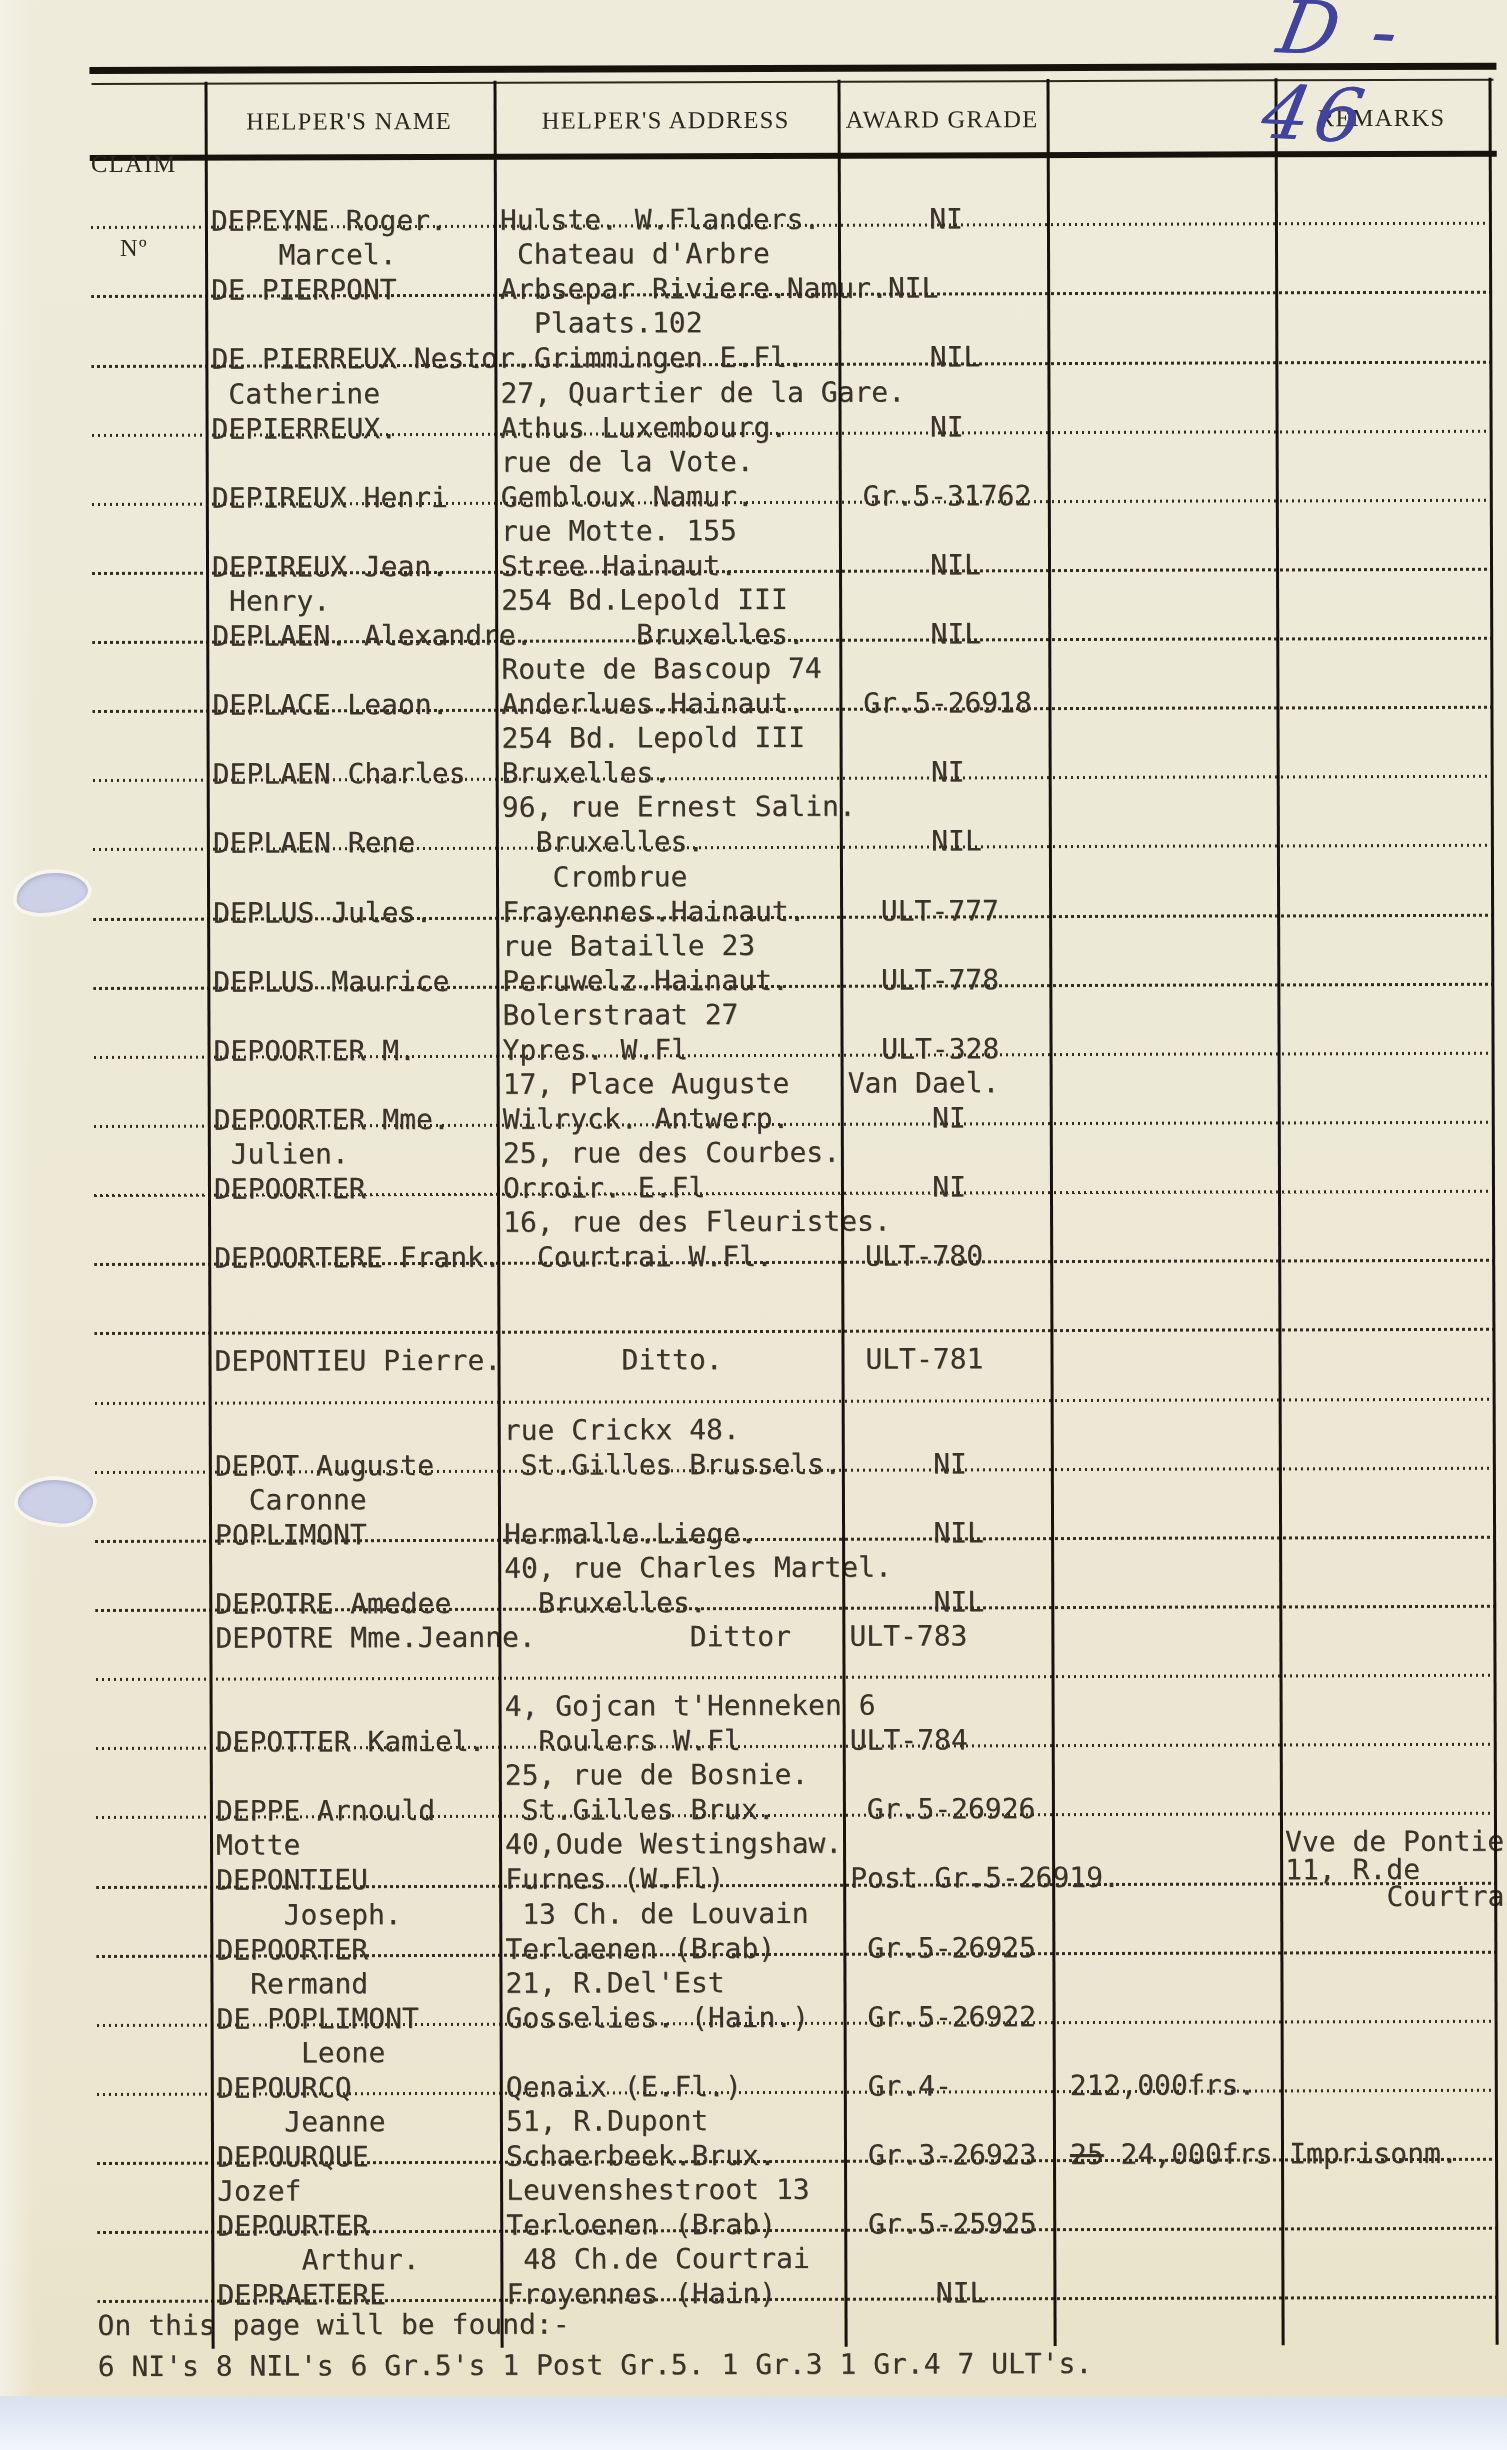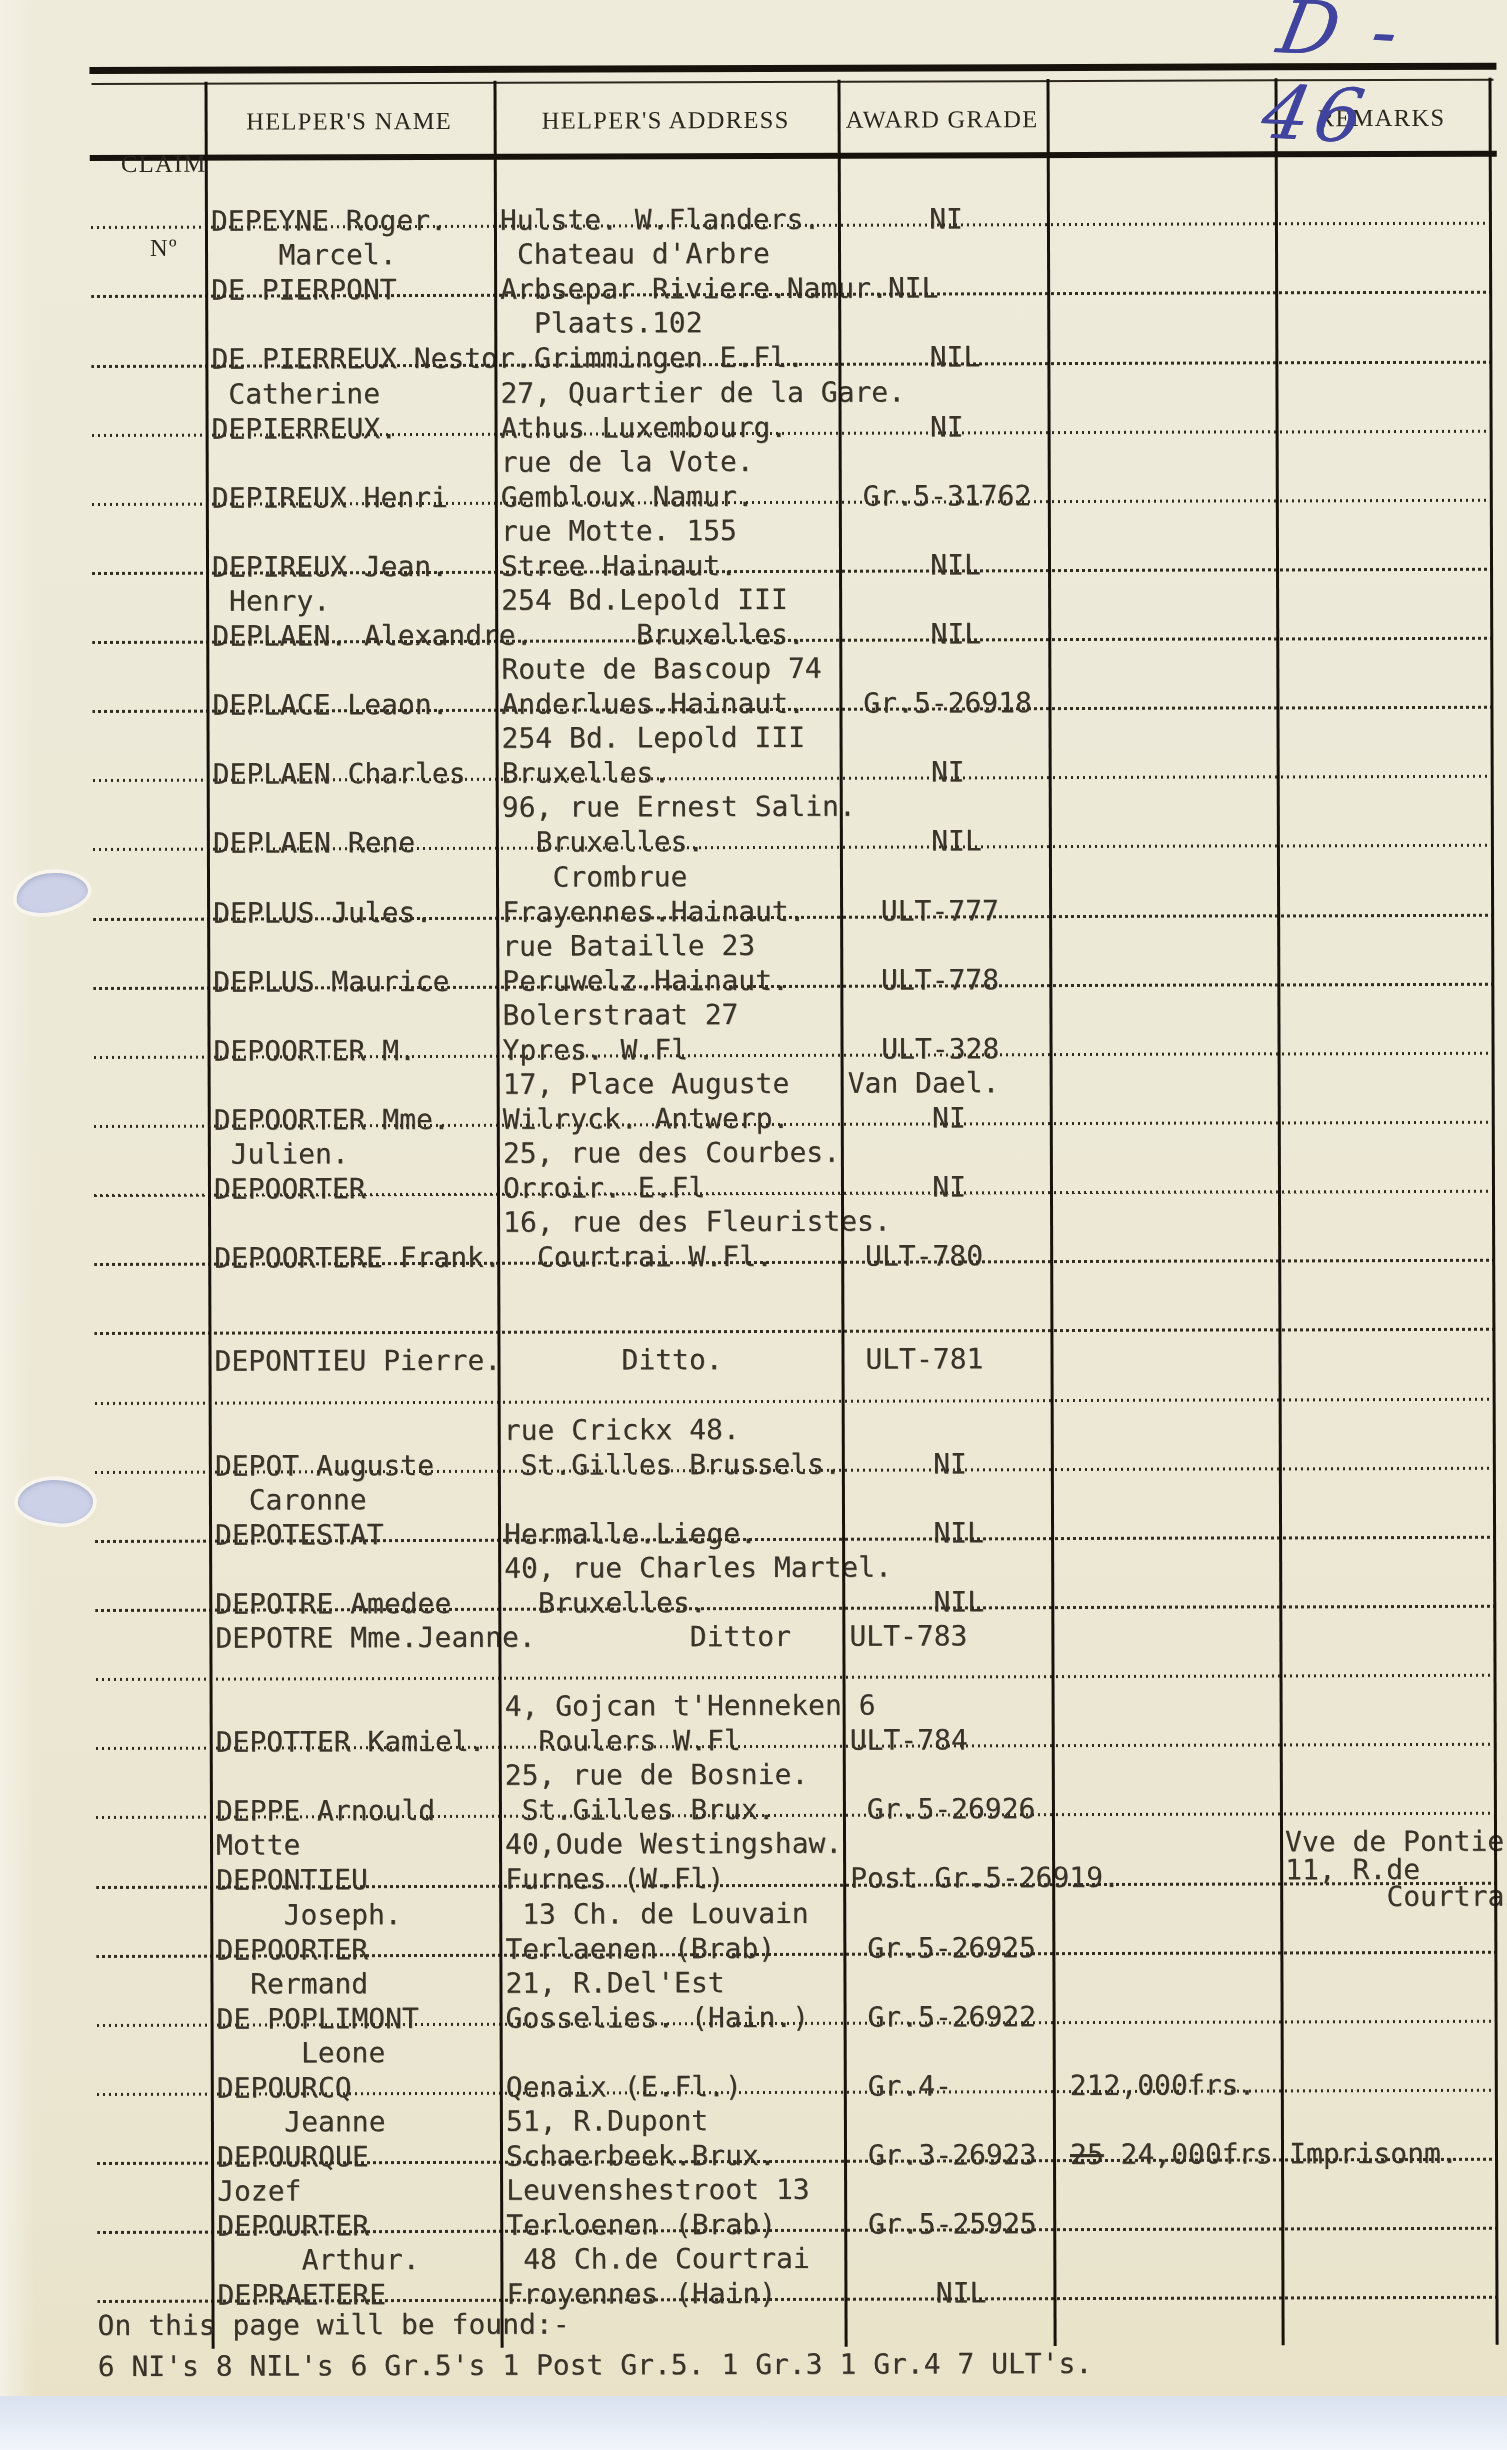--- a/index.html
+++ b/index.html
@@ -59,21 +59,21 @@
 
     <div id="vlines">
         <div class="vline" style="left: 208px;"></div>
         <div class="vline" style="left: 497px;"></div>
         <div class="vline" style="left: 841px;"></div>
         <div class="vline" style="left: 1050px;"></div>
         <div class="vline" style="left: 1278px;"></div>
         <div class="vline" style="left: 1492px;"></div>
       </div>
 
-    <div class="hdr" style="left:110px;top:92px;width:114px;">
+    <div class="hdr" style="left:80px;top:92px;width:114px;">
       <div>CLAIM</div>
       <div>Nº</div>
     </div>
     <div class="hdr" style="left:208px;top:106px;width:289px;">HELPER'S NAME</div>
     <div class="hdr" style="left:497px;top:106px;width:344px;">HELPER'S ADDRESS</div>
     <div class="hdr" style="left:841px;top:106px;width:209px;">AWARD GRADE</div>
     <div class="hdr" style="left:1278px;top:106px;width:214px;">REMARKS</div>
 
     <div id="separators">
         <div class="sep" style="top: 224px;"></div>
@@ -215,21 +215,21 @@
           <div class="cell c-award l1"> ULT-781</div>
         </div>
         <div class="trow" style="top: 1400px;">
           <div class="cell c-name l2">DEPOT Auguste</div>
           <div class="cell c-addr l1">rue Crickx 48.</div>
           <div class="cell c-addr l2"> St.Gilles Brussels.</div>
           <div class="cell c-award l2">     NI</div>
         </div>
         <div class="trow" style="top: 1469px;">
           <div class="cell c-name l1">  Caronne</div>
-          <div class="cell c-name l2">DEPOTESTAT</div>
+          <div class="cell c-name l2">POPLIMONT</div>
           <div class="cell c-addr l2">Hermalle.Liege.</div>
           <div class="cell c-award l2">     NIL</div>
         </div>
         <div class="trow" style="top: 1538px;">
           <div class="cell c-name l2">DEPOTRE Amedee</div>
           <div class="cell c-addr l1">40, rue Charles Martel.</div>
           <div class="cell c-addr l2">  Bruxelles.</div>
           <div class="cell c-award l2">     NIL</div>
         </div>
         <div class="trow" style="top: 1607px;">

